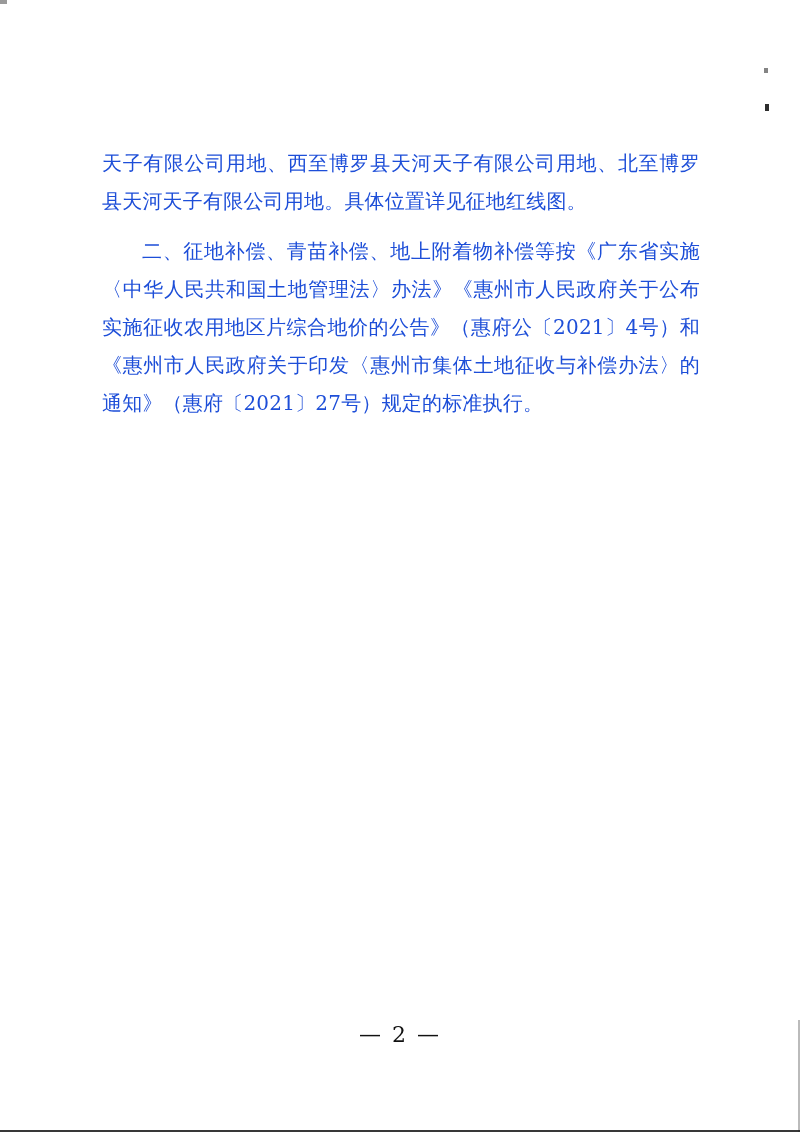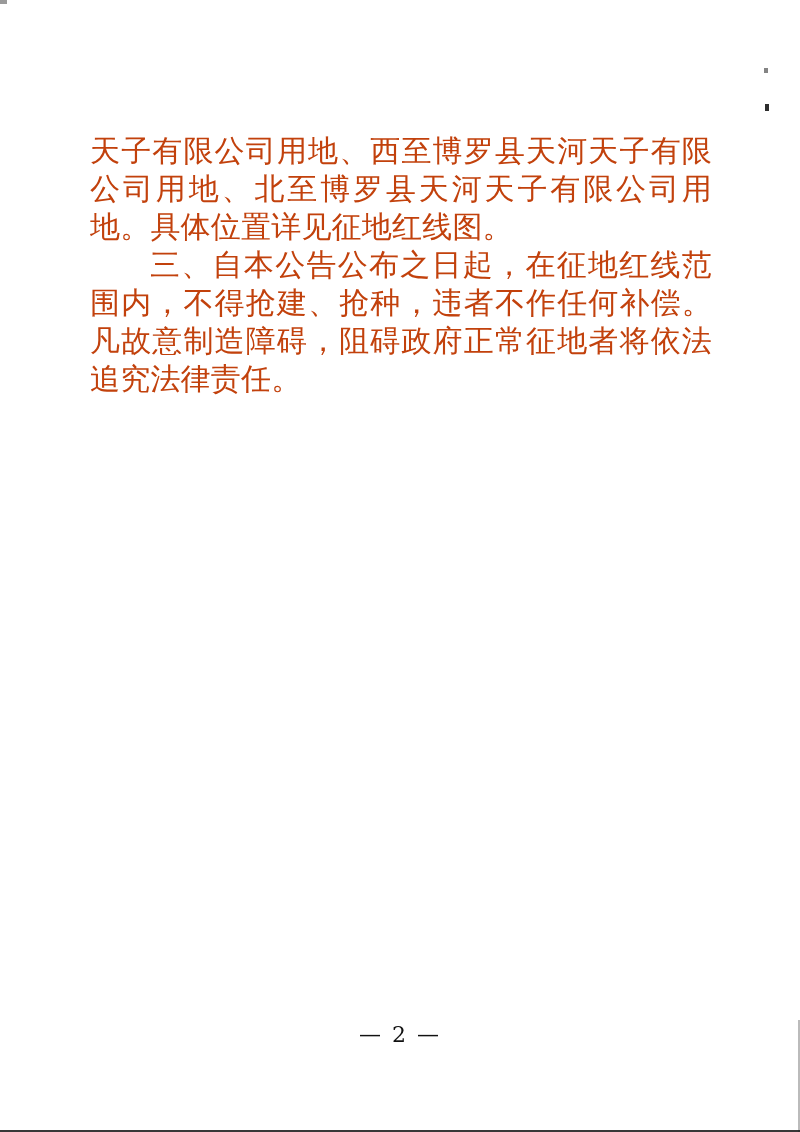--- a/index.html
+++ b/index.html
@@ -44,24 +44,24 @@
     background: #8e8e8e;
     opacity: .6;
   }
   .content {
     position: absolute;
     left: 90px;
     top: 132px;
     width: 622px;
   }
   p.para {
-    margin: 0;
-    font-size: 30px;
+    margin: 12px;
+    font-size: 20px;
     line-height: 38px;
-    color: #c2410c;
+    color: #1d4ed8;
     text-align: justify;
     text-align-last: left;
     text-justify: inter-character;
     letter-spacing: 0.2px;
     font-weight: 500;
     word-break: break-all;
     white-space: normal;
   }
   p.indent {
     text-indent: 2em;
@@ -82,21 +82,21 @@
 <body>
 
 <div class="page">
 
   <div class="speck s1"></div>
   <div class="speck s2"></div>
   <div class="speck s3"></div>
 
   <div class="content">
     <p class="para">天子有限公司用地、西至博罗县天河天子有限公司用地、北至博罗县天河天子有限公司用地。具体位置详见征地红线图。</p>
-    <p class="para indent">三、自本公告公布之日起，在征地红线范围内，不得抢建、抢种，违者不作任何补偿。凡故意制造障碍，阻碍政府正常征地者将依法追究法律责任。</p>
+    <p class="para indent">二、征地补偿、青苗补偿、地上附着物补偿等按《广东省实施〈中华人民共和国土地管理法〉办法》《惠州市人民政府关于公布实施征收农用地区片综合地价的公告》（惠府公〔2021〕4号）和《惠州市人民政府关于印发〈惠州市集体土地征收与补偿办法〉的通知》（惠府〔2021〕27号）规定的标准执行。</p>
   </div>
 
   <div class="footer">— 2 —</div>
 
   <div class="edge-right"></div>
   <div class="edge-bottom"></div>
 
 </div>
 
 </body></html>

